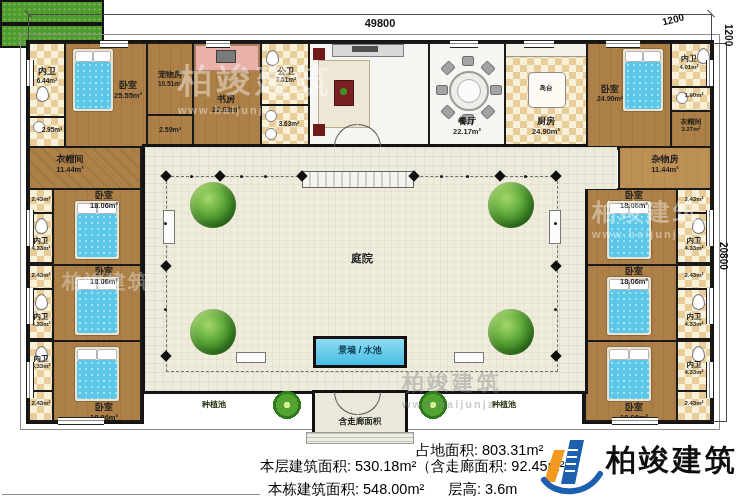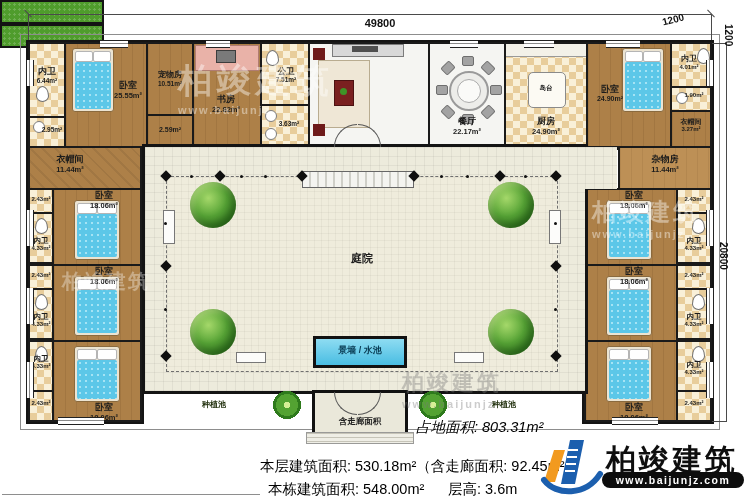--- a/index.html
+++ b/index.html
@@ -427,34 +427,33 @@
   <div class="winh" style="left:58px;top:417px;width:46px;"></div>
   <div class="winh" style="left:612px;top:417px;width:46px;"></div>
 
   <div class="wm" style="left:178px;top:58px;font-size:34px;"><span>柏竣建筑</span><span class="s">www.baijunjz</span></div>
   <div class="wm" style="left:592px;top:196px;font-size:24px;letter-spacing:3px;"><span>柏竣建筑</span><span class="s">www.baijunjz</span></div>
   <div class="wm" style="left:402px;top:368px;font-size:22px;color:rgba(120,120,120,.38);letter-spacing:3px;"><span>柏竣建筑</span><span class="s">www.baijunjz</span></div>
   <div class="wm" style="left:62px;top:268px;font-size:20px;letter-spacing:2px;color:rgba(255,255,255,.35);"><span>柏竣建筑</span></div>
 
   <div class="abs" style="left:2px;top:494px;width:258px;height:1px;background:#8e8e8e;"></div>
 
-  <div class="stat" style="left:416px;top:418px;font-style:italic;">占地面积: 803.31m²</div>
+  <div class="stat" style="left:416px;top:441px;">占地面积: 803.31m²</div>
   <div class="stat" style="left:260px;top:457px;">本层建筑面积: 530.18m²（含走廊面积: 92.45m²）</div>
   <div class="stat" style="left:268px;top:480px;">本栋建筑面积: 548.00m²</div>
   <div class="stat" style="left:448px;top:480px;">层高: 3.6m</div>
 
   <div class="abs" style="left:540px;top:430px;width:64px;height:70px;z-index:12;">
     <svg width="64" height="70" viewBox="0 0 64 70">
       <polygon points="14,20 25,20 15,52 4,52" fill="#f29a1f"></polygon>
       <polygon points="30,10 44,10 35,54 21,54" fill="#1c5fae"></polygon>
       <g stroke="#ffffff" stroke-width="2">
         <line x1="28" y1="20" x2="38" y2="20"></line>
           <line x1="27" y1="27" x2="37" y2="27"></line>
         <line x1="26" y1="34" x2="36" y2="34"></line>
           <line x1="25" y1="41" x2="35" y2="41"></line>
       </g>
       <path d="M4,50 C16,66 46,66 60,44" fill="none" stroke="#1c5fae" stroke-width="6" stroke-linecap="round"></path>
     </svg>
   </div>
   <div class="brand" style="left:606px;top:440px;">柏竣建筑</div>
-  <div class="webbar" style="left:602px;top:472px;width:142px;height:16px;">www.baijunjz.com</div>
 
 </div>
 
 </body></html>

